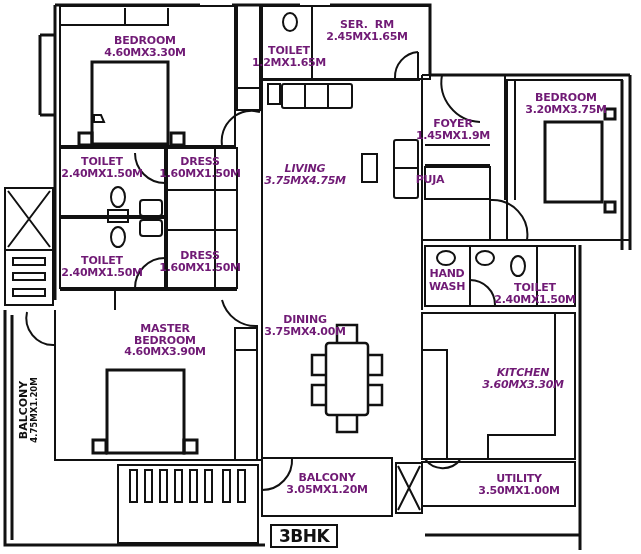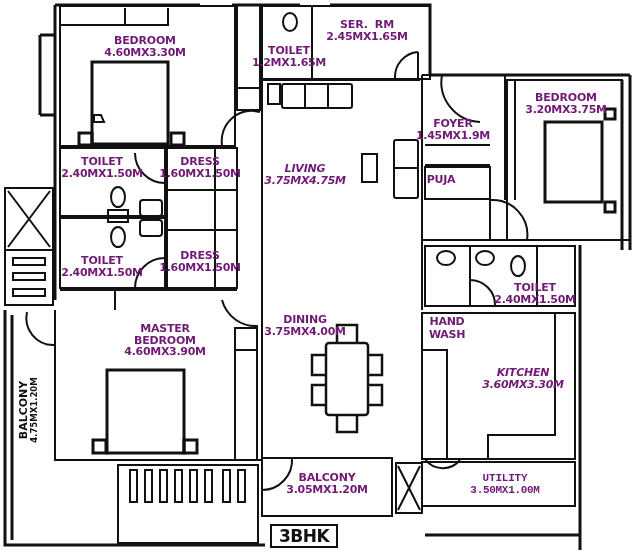--- a/index.html
+++ b/index.html
@@ -202,32 +202,32 @@
     <span class="d">2.40MX1.50M</span>
 </div>
 <div class="lbl" style="left:200px;top:156px;">
   <span class="n">DRESS</span>
     <span class="d">1.60MX1.50M</span>
 </div>
 <div class="lbl" style="left:305px;top:163px;font-style:italic;">
   <span class="n">LIVING</span>
     <span class="d">3.75MX4.75M</span>
 </div>
-<div class="lbl" style="left:441px;top:174px;">
+<div class="lbl" style="left:430px;top:174px;">
   <span class="d">PUJA</span>
 </div>
 <div class="lbl" style="left:102px;top:255px;">
   <span class="n">TOILET</span>
     <span class="d">2.40MX1.50M</span>
 </div>
 <div class="lbl" style="left:200px;top:250px;">
   <span class="n">DRESS</span>
     <span class="d">1.60MX1.50M</span>
 </div>
-<div class="lbl" style="left:447px;top:267px;margin-top:48px;">
+<div class="lbl" style="left:447px;top:267px;">
   <span class="d" style="white-space:pre;line-height:1.2">HAND
 WASH</span>
 </div>
 <div class="lbl" style="left:535px;top:282px;">
   <span class="n">TOILET</span>
     <span class="d">2.40MX1.50M</span>
 </div>
 <div class="lbl" style="left:145px;top:323px;margin-left:20px;">
   <span class="n" style="white-space:pre">MASTER
 BEDROOM</span>
@@ -242,18 +242,18 @@
     <span class="d">3.60MX3.30M</span>
 </div>
 <div class="vert">
   <span class="n">BALCONY</span>
     <span class="d">4.75MX1.20M</span>
 </div>
 <div class="lbl" style="left:327px;top:472px;">
   <span class="n">BALCONY</span>
     <span class="d">3.05MX1.20M</span>
 </div>
-<div class="lbl" style="left:505px;top:473px;font-family:Liberation Mono, monospace;">
+<div class="lbl" style="left:519px;top:473px;">
   <span class="n">UTILITY</span>
     <span class="d">3.50MX1.00M</span>
 </div>
 
 <div class="title-box">3BHK</div>
 
 </body></html>

